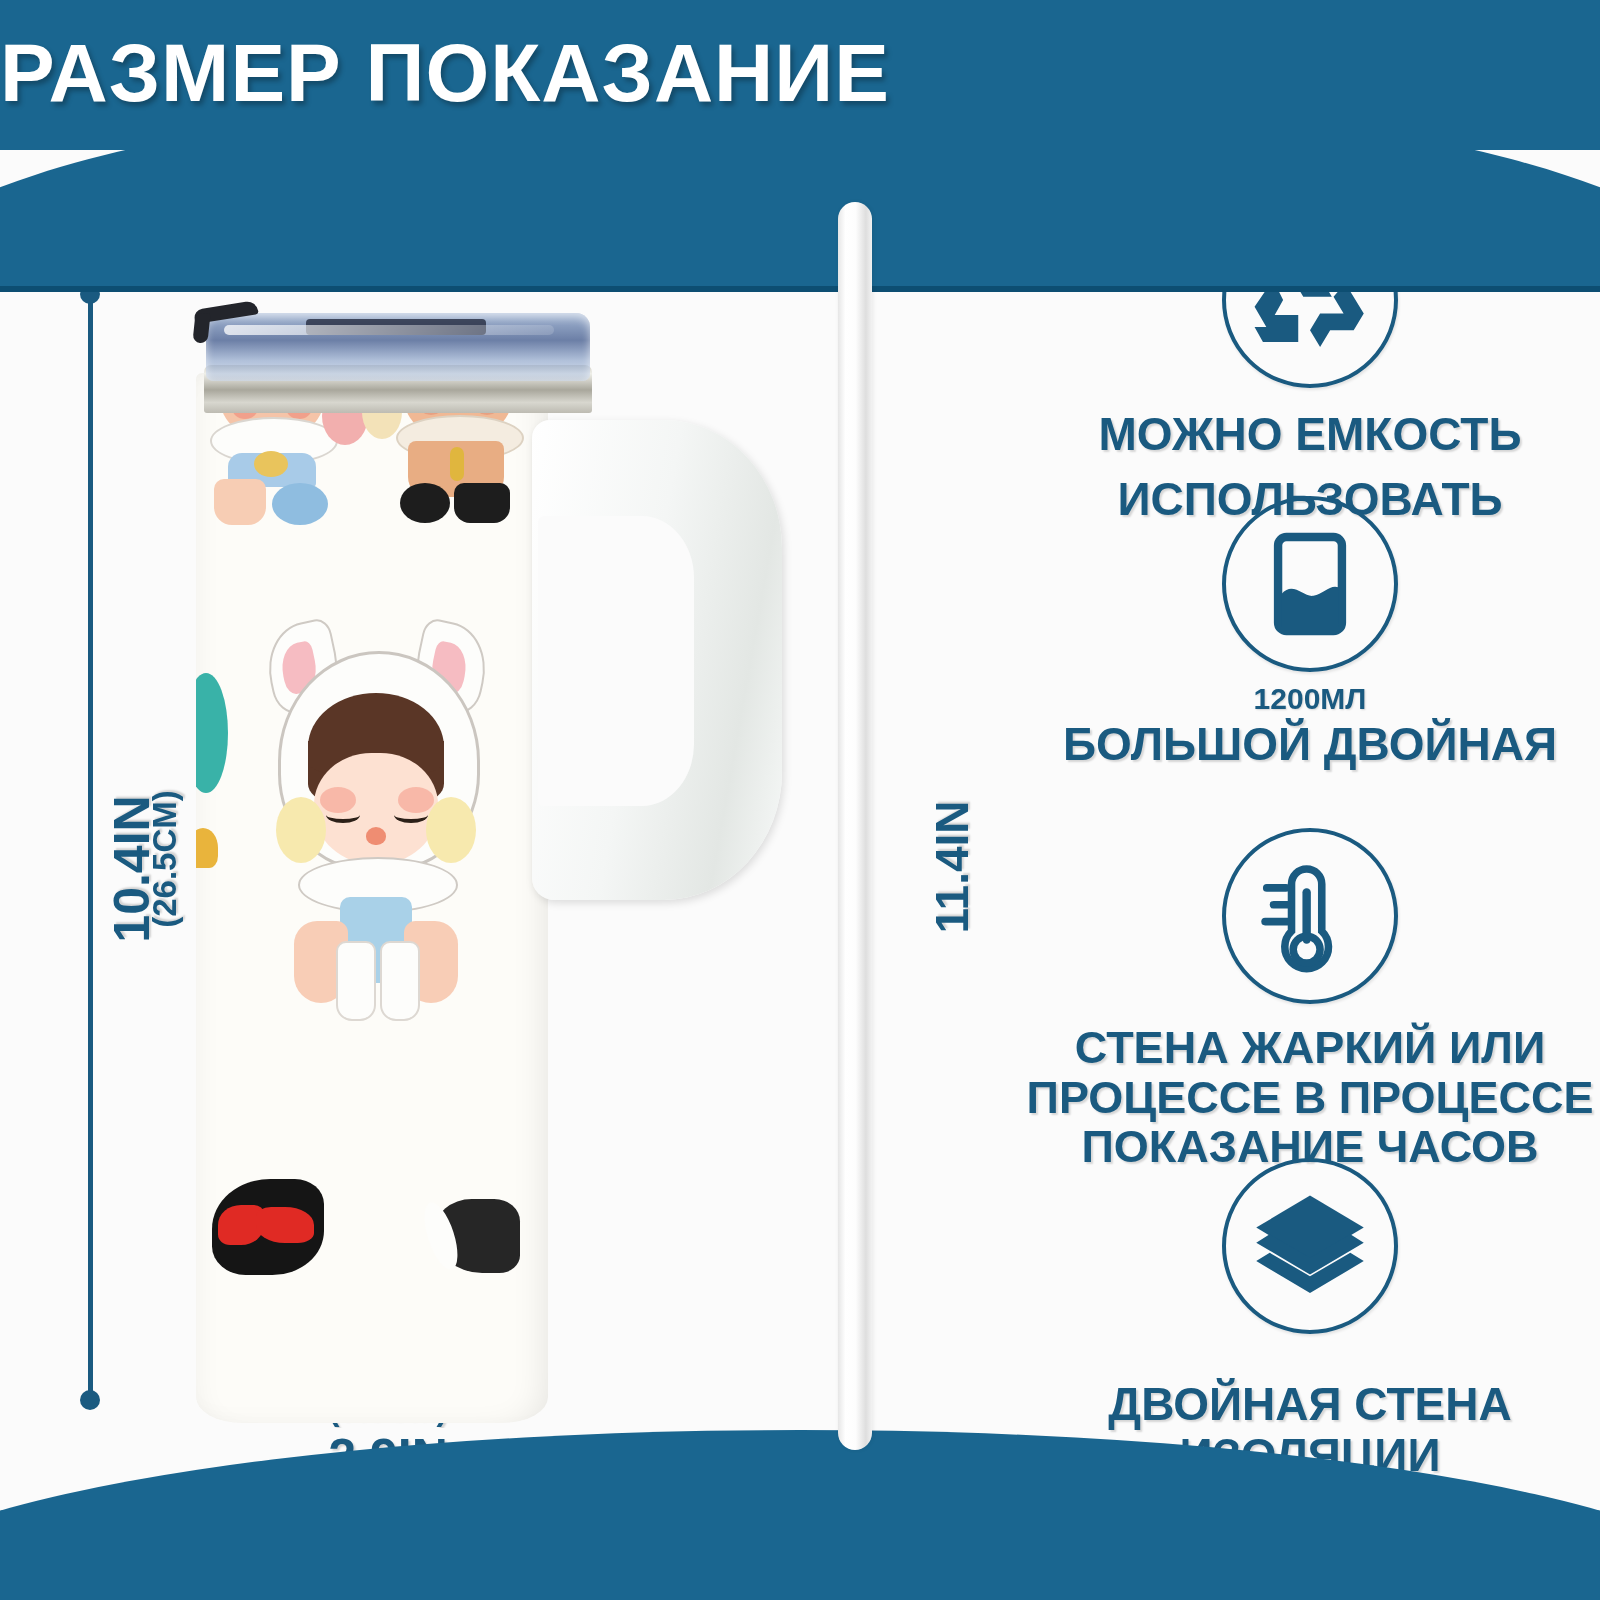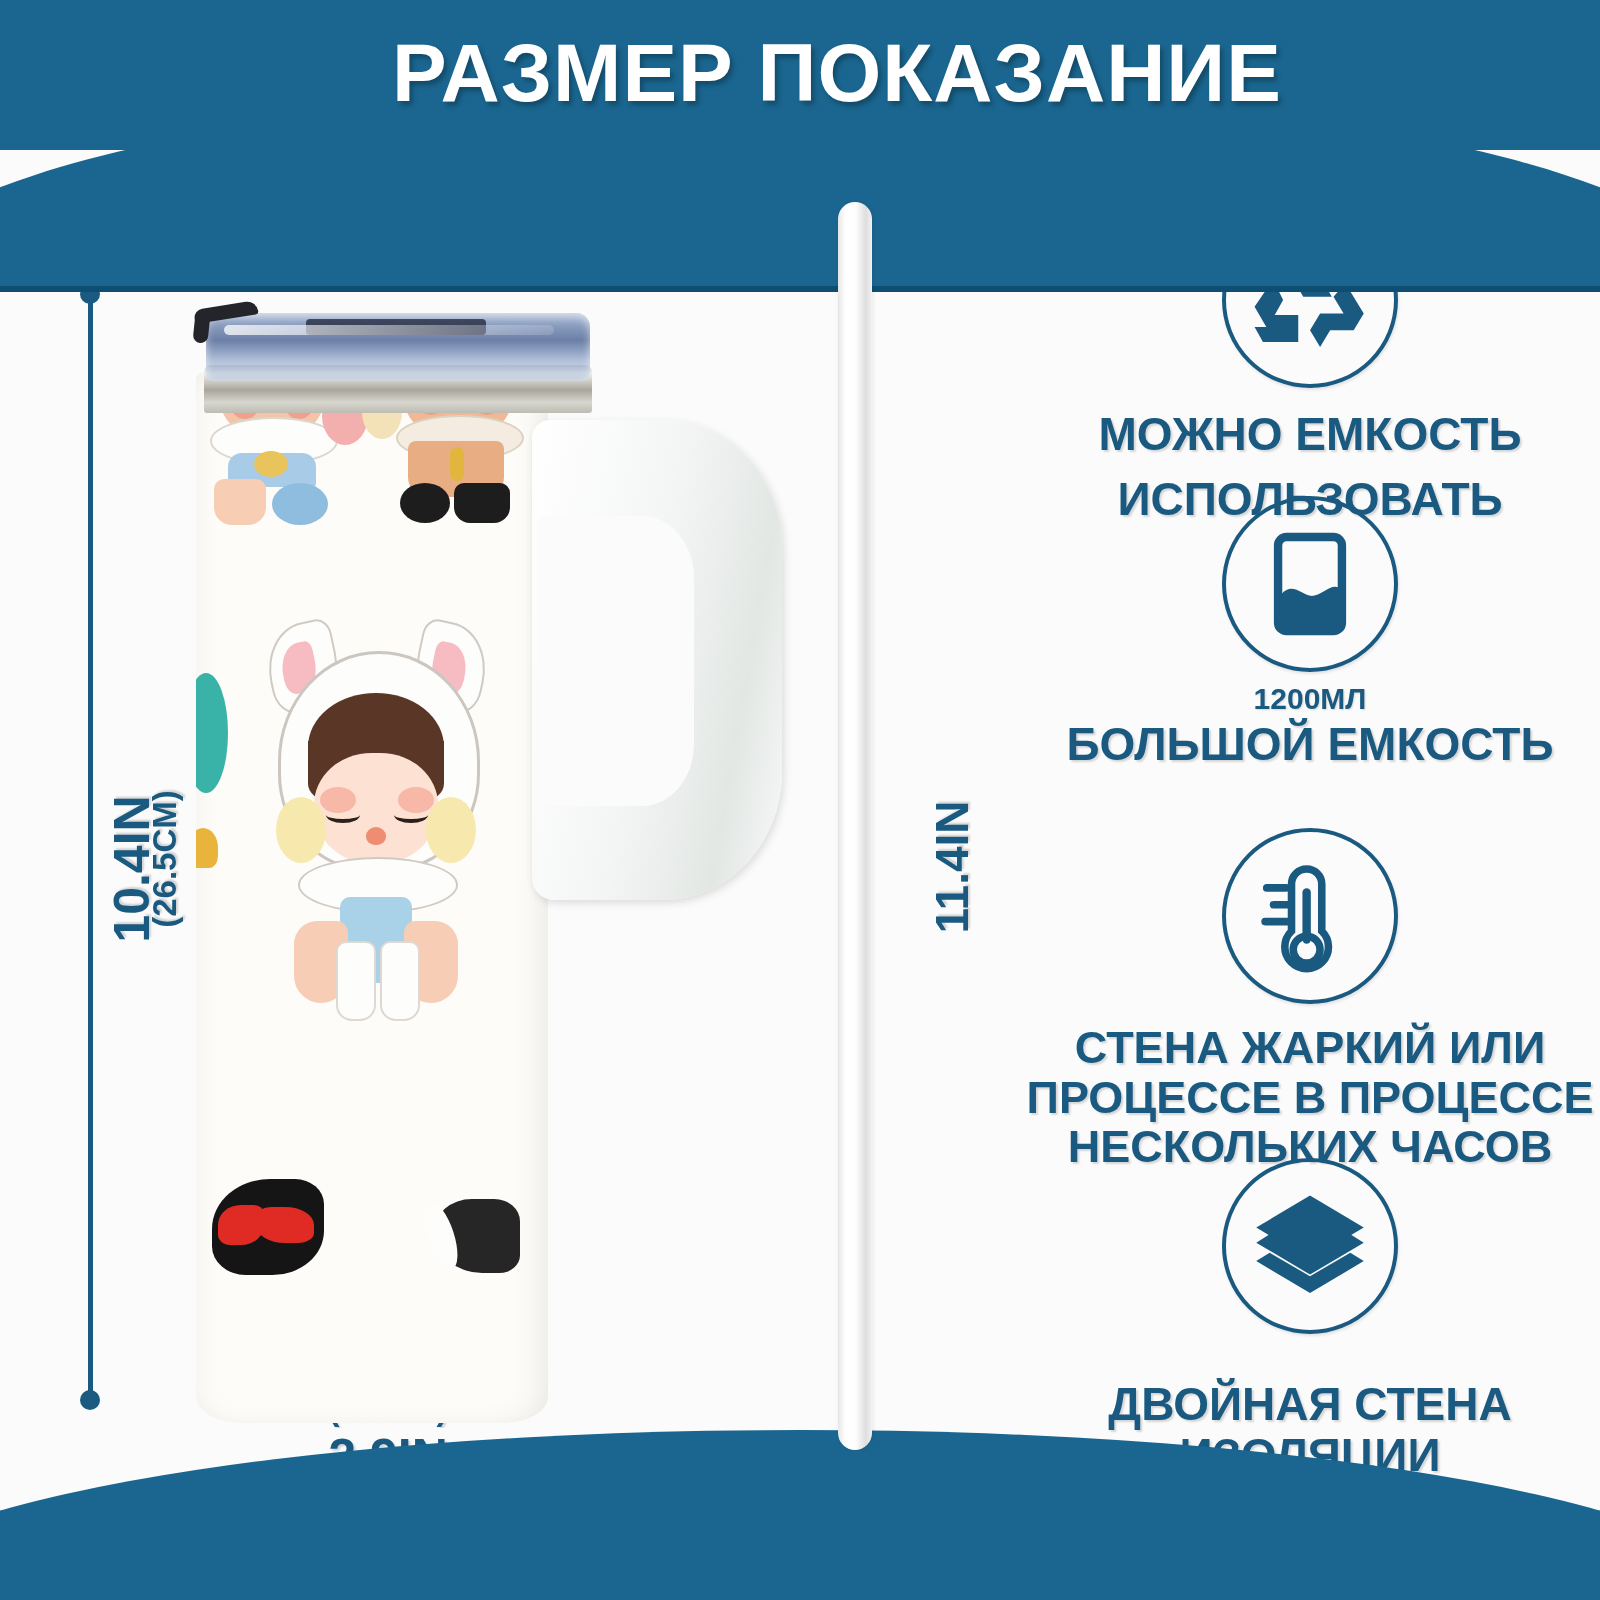--- a/index.html
+++ b/index.html
@@ -19,21 +19,21 @@
     position:absolute;left:-120px;top:86px;width:1840px;height:200px;
     background:#1a6690;border-radius:50% 50% 0 0 / 100% 100% 0 0;
     z-index:4;
   }
   .header-curve-shadow{
     position:absolute;left:-120px;top:92px;width:1840px;height:200px;
     background:#0d4e72;border-radius:50% 50% 0 0 / 100% 100% 0 0;
     z-index:3;
   }
   .header-title{
-    position:absolute;left:0;top:26px;width:1282px;text-align:right;
+    position:absolute;left:0;top:26px;width:1282px;text-align:left;
     font-size:82px;font-weight:bold;color:#ffffff;letter-spacing:1px;
     z-index:9;text-shadow:3px 4px 5px rgba(0,0,0,.28);
     white-space:nowrap;
   }
 
   
   .footer-curve{
     position:absolute;left:-150px;bottom:-80px;width:1900px;height:250px;
     background:#1a6690;border-radius:50% 50% 0 0 / 70% 70% 0 0;z-index:6;
   }
@@ -274,37 +274,37 @@
   </div>
 
   <div class="feature" style="top:496px;">
     <div class="icon-circle">
       <svg width="168" height="168" viewBox="0 0 100 100" style="position:absolute;left:0;top:0;">
         <rect x="31" y="22" width="38" height="56" rx="5" ry="5" fill="none" stroke="#1a5a80" stroke-width="5"></rect>
         <path d="M33 56 C40 48 46 58 52 57 C58 56 62 50 67 52 L67 74 A4 4 0 0 1 63 78 L37 78 A4 4 0 0 1 33 74 Z" fill="#1a5a80"></path>
       </svg>
     </div>
     <div class="cap-ml">1200МЛ</div>
-    <div class="feature-text" style="font-size:46px;margin-top:4px;">БОЛЬШОЙ ЕМКОСТЬ</div>
+    <div class="feature-text" style="font-size:46px;margin-top:4px;">БОЛЬШОЙ ДВОЙНАЯ</div>
   </div>
 
   <div class="feature" style="top:828px;">
     <div class="icon-circle">
       <svg width="168" height="168" viewBox="0 0 100 100" style="position:absolute;left:0;top:0;">
         <path d="M48 22 a9 9 0 0 1 9 9 v28 a13 13 0 1 1 -18 0 v-28 a9 9 0 0 1 9 -9 z" fill="none" stroke="#1a5a80" stroke-width="4.5"></path>
         <line x1="48" y1="36" x2="48" y2="64" stroke="#1a5a80" stroke-width="5" stroke-linecap="round"></line>
         <circle cx="48" cy="70" r="8" fill="none" stroke="#1a5a80" stroke-width="4.5"></circle>
         <rect x="22" y="31" width="16" height="4.6" rx="2.3" fill="#1a5a80"></rect>
         <rect x="26" y="41" width="14" height="4.6" rx="2.3" fill="#1a5a80"></rect>
         <rect x="21" y="51" width="18" height="4.6" rx="2.3" fill="#1a5a80"></rect>
       </svg>
     </div>
     <div class="feature-text" style="font-size:45px;margin-top:20px;">СТЕНА ЖАРКИЙ ИЛИ</div>
     <div class="feature-text" style="font-size:45px;margin-top:2px;">ПРОЦЕССЕ В ПРОЦЕССЕ</div>
-    <div class="feature-text" style="font-size:45px;margin-top:2px;">НЕСКОЛЬКИХ ЧАСОВ</div>
+    <div class="feature-text" style="font-size:45px;margin-top:2px;">ПОКАЗАНИЕ ЧАСОВ</div>
   </div>
 
   <div class="feature" style="top:1158px;">
     <div class="icon-circle">
       <svg width="168" height="168" viewBox="0 0 100 100" style="position:absolute;left:0;top:0;">
         <g fill="#1a5a80">
           <path d="M50 20 L82 39 L50 58 L18 39 Z"></path>
           <path d="M18 48 L26 43 L50 57 L74 43 L82 48 L50 67 Z"></path>
           <path d="M18 59 L26 54 L50 68 L74 54 L82 59 L50 78 Z"></path>
         </g>

